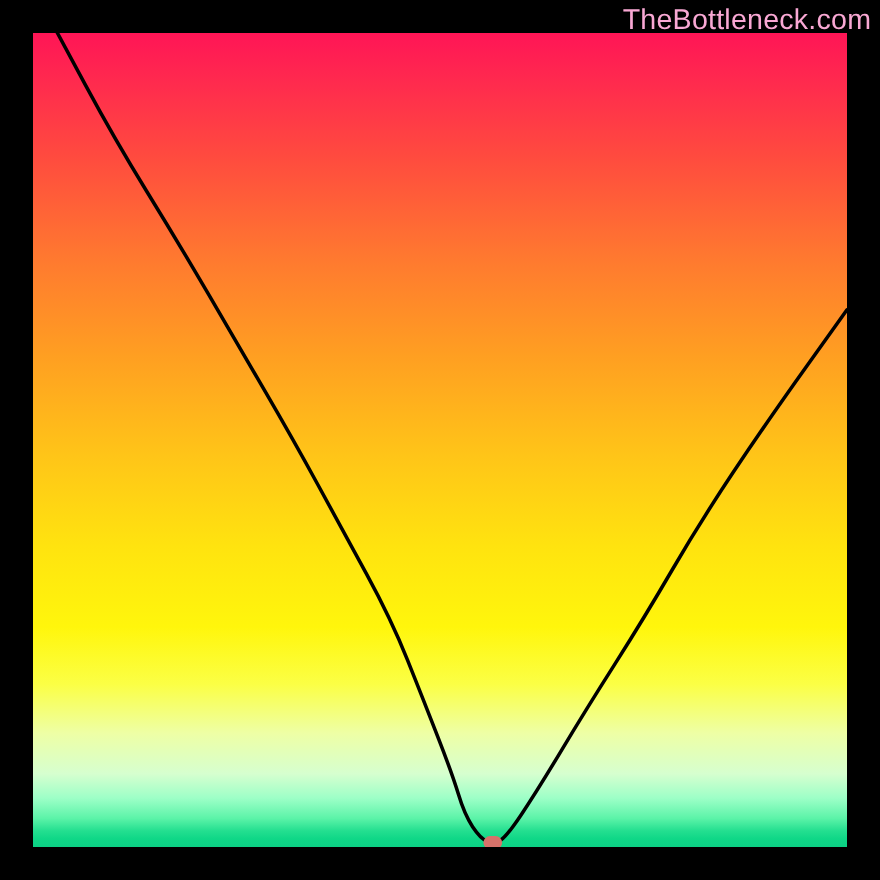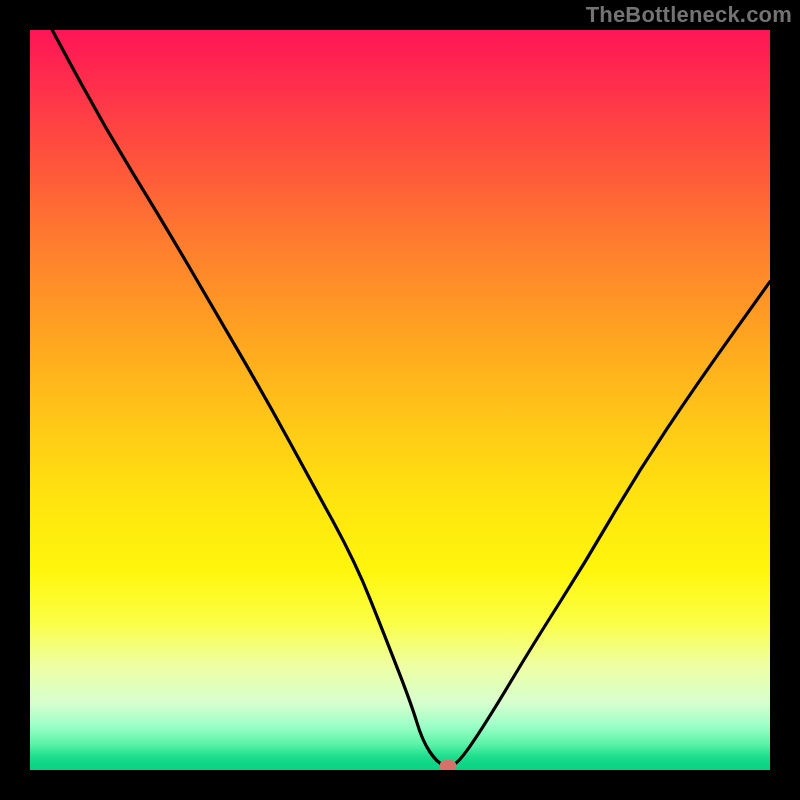--- a/index.html
+++ b/index.html
@@ -13,23 +13,23 @@
   .frame {
     position: relative;
     width: 800px;
     height: 800px;
     background: #000;
   }
   .watermark {
     position: absolute;
     top: 2px;
     right: 8px;
-    color: #737373;
-    font-size: 22px;
-    font-weight: 700;
+    color: #f9a8d4;
+    font-size: 26px;
+    font-weight: 400;
     letter-spacing: 0.2px;
     z-index: 30;
   }
   .plot-area {
     position: absolute;
     left: 30px;
     top: 30px;
     width: 740px;
     height: 740px;
     overflow: hidden;

